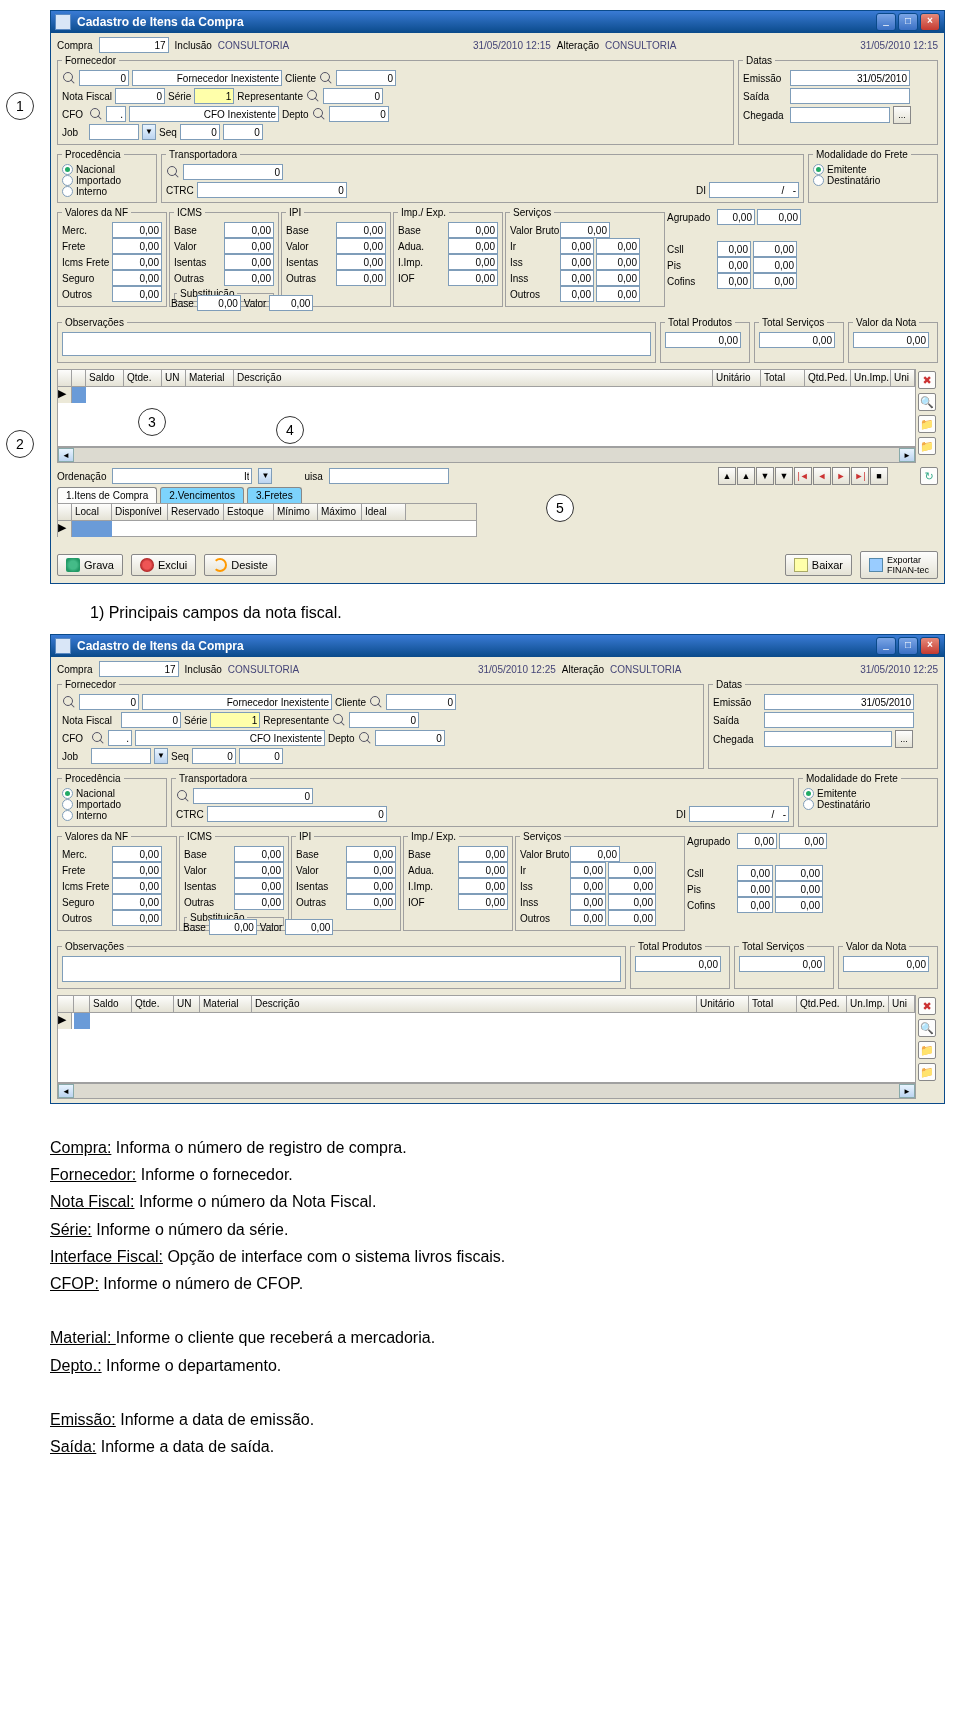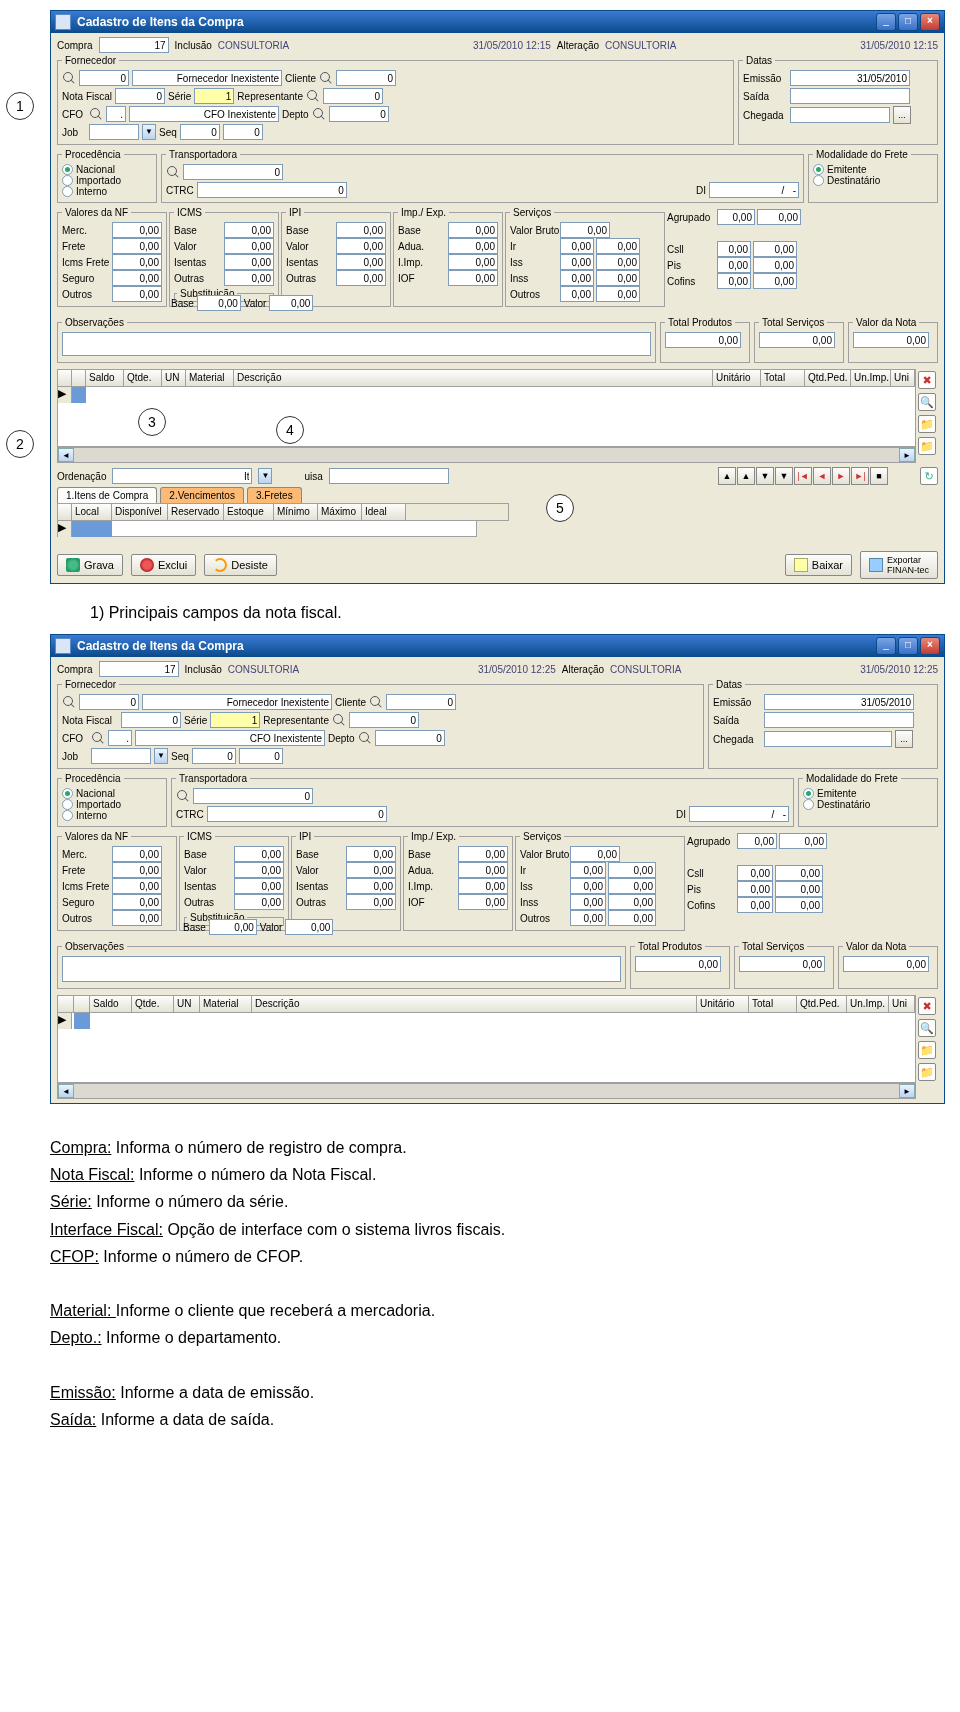--- a/index.html
+++ b/index.html
@@ -160,21 +160,21 @@
     background: linear-gradient(to bottom, #fdfdfc, #e4e2d5);
     font-size: 9px;
     text-align: center;
     line-height: 16px;
   }
   .tab {
     display: inline-block;
     padding: 2px 8px;
     border: 1px solid #888;
     border-bottom: none;
-    background: #fdba74;
+    background: #7dd3fc;
     font-size: 10px;
     border-radius: 3px 3px 0 0;
   }
   .tab.active { background: #fdfdfc; font-weight: normal; }
   .btn {
     display: inline-flex;
     align-items: center;
     gap: 4px;
     padding: 3px 8px;
     border: 1px solid #888;
@@ -573,21 +573,21 @@
       <span style="width:20px;"></span>
       <div class="sicon" style="color:#3a8;">↻</div>
     </div>
 
     <div style="margin-top:2px;">
       <span class="tab active">1.Itens de Compra</span>
       <span class="tab">2.Vencimentos</span>
       <span class="tab">3.Fretes</span>
     </div>
 
-    <div class="table-hdr" style="width:452px;">
+    <div class="table-hdr" style="width:420px;">
       <div class="th" style="width:14px;"></div>
       <div class="th" style="width:40px;">Local</div>
       <div class="th" style="width:56px;">Disponível</div>
       <div class="th" style="width:56px;">Reservado</div>
       <div class="th" style="width:50px;">Estoque</div>
       <div class="th" style="width:44px;">Mínimo</div>
       <div class="th" style="width:44px;">Máximo</div>
       <div class="th" style="width:44px;">Ideal</div>
     </div>
     <div class="table-body" style="width:420px;height:16px;">
@@ -932,20 +932,21 @@
         <div class="sicon" style="color:#39c;">🔍</div>
         <div class="sicon" style="color:#c90;">📁</div>
         <div class="sicon" style="color:#c90;">📁</div>
       </div>
     </div>
   </div>
 </div>
 
 <div class="instructions">
   <div><span class="u">Compra:</span> Informa o número de registro de compra.</div>
+  <div><span class="u">Fornecedor:</span> Informe o fornecedor.</div>
   <div><span class="u">Nota Fiscal:</span> Informe o número da Nota Fiscal.</div>
   <div><span class="u">Série:</span> Informe o número da série.</div>
   <div><span class="u">Interface Fiscal:</span>  Opção de interface com o sistema livros fiscais.</div>
   <div><span class="u">CFOP:</span> Informe o número de CFOP.</div>
   <br>
   <div><span class="u">Material: </span>Informe o cliente que receberá a mercadoria.</div>
   <div><span class="u">Depto.:</span> Informe o departamento. </div>
   <br>
   <div><span class="u">Emissão:</span>  Informe a data de emissão.</div>
   <div><span class="u">Saída:</span>  Informe a data de saída.</div>

